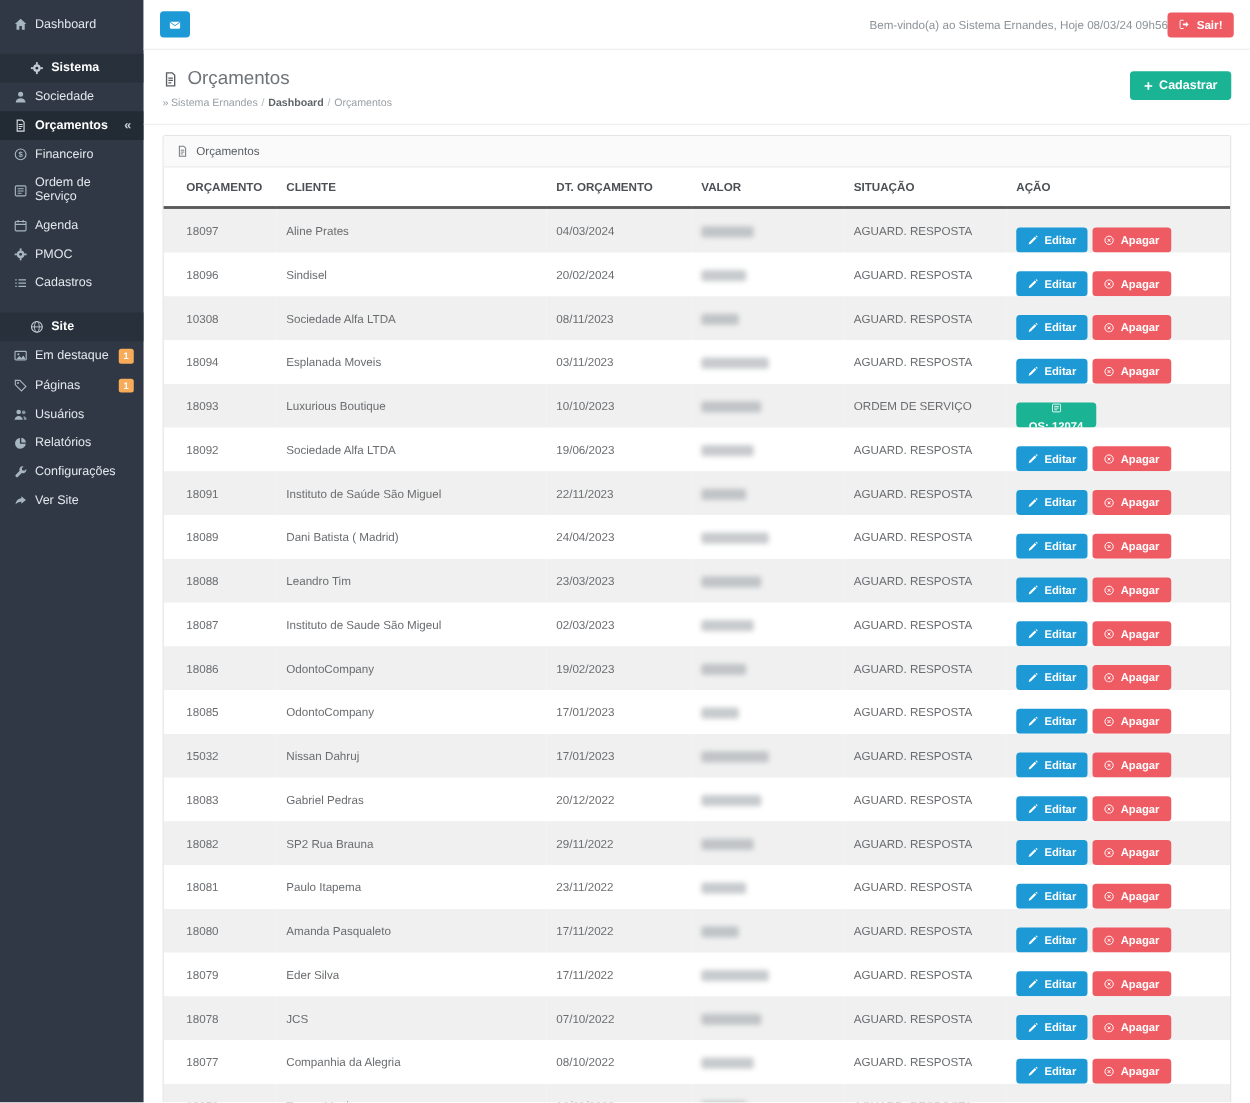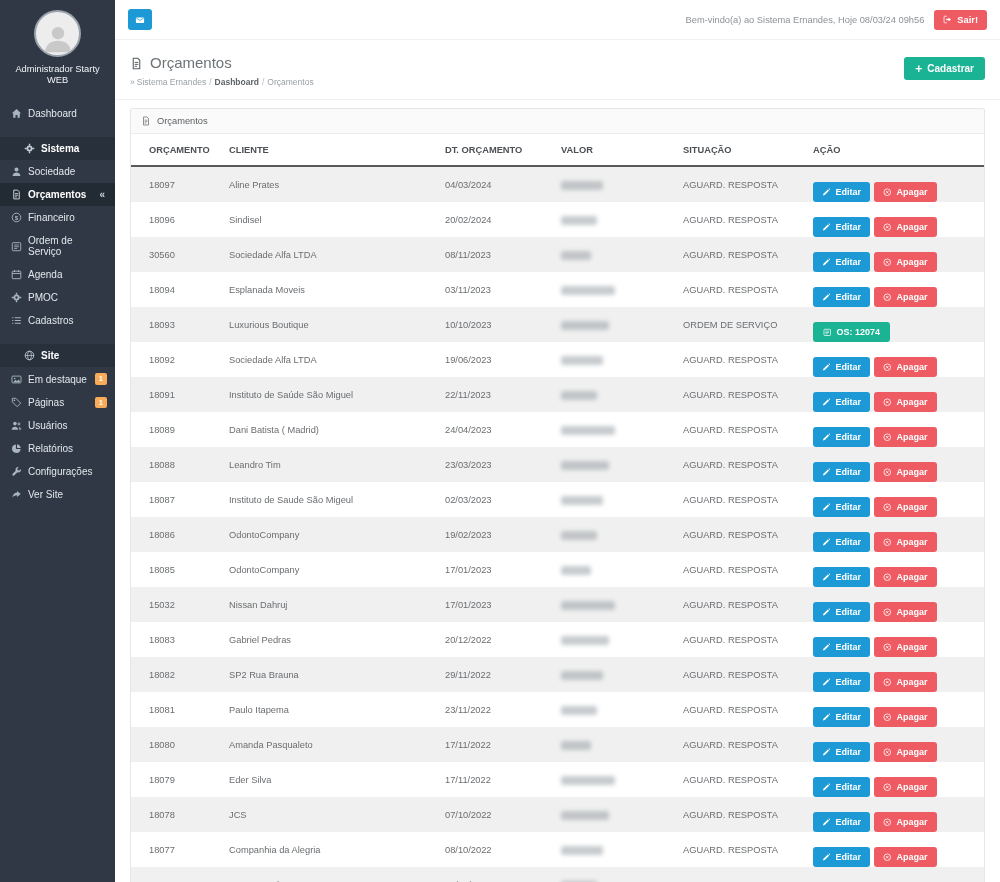--- a/index.html
+++ b/index.html
@@ -46,21 +46,21 @@
   .main { flex:1; min-width:0; display:flex; flex-direction:column; background:#fff; }
   .topbar {
     height:40px; flex-shrink:0; background:#fff; border-bottom:1px solid #eef0f2;
     display:flex; align-items:center; justify-content:space-between; padding:0 13px;
   }
   .toggle-btn {
     width:24px; height:21px; background:#1d9ad6; border:none; border-radius:3px;
     display:flex; align-items:center; justify-content:center; color:#fff; cursor:pointer; padding:0;
   }
   .toggle-btn .ic { width:10px; height:10px; }
-  .topbar-right { display:flex; align-items:center; gap:10px; }
+  .topbar-right { display:flex; align-items:center; }
   .welcome { font-size:9.3px; color:#8d9297; }
   .btn-logout {
     background:#ee5b63; color:#fff; border:none; border-radius:3px;
     font-size:9.3px; font-weight:bold; padding:4px 9px; height:20px;
     display:flex; align-items:center; gap:5px; cursor:pointer; font-family:inherit;
   }
   .btn-logout .ic { width:9px; height:9px; }
 
   .page-head {
     display:flex; justify-content:space-between; align-items:flex-start;
@@ -109,39 +109,30 @@
     background:#9aa0a4; opacity:.55; filter:blur(2px); vertical-align:middle;
   }
   .row-btn {
     color:#fff; border:none; border-radius:3px; font-size:9px; font-weight:bold;
     padding:0 9px; height:20px; display:inline-flex; align-items:center; gap:5px;
     cursor:pointer; margin-right:4px; font-family:inherit; vertical-align:middle;margin-top:15px;
   }
   .row-btn .ic { width:8.5px; height:8.5px; }
   .btn-edit { background:#1d9ad6; }
   .btn-del  { background:#ee5b63; }
-  .btn-os   { background:#1ab394; padding:0 10px; }
+  .btn-os   { background:#1ab394; padding:0 10px;flex-direction:column; }
   .ic { display:inline-block; }
   .ic-wrap { display:inline-flex; line-height:0; }
 </style>
 </head>
 <body>
 
 <div class="app">
 
   <aside class="sidebar">
-    <div class="profile">
-      <div class="avatar">
-        <svg viewBox="0 0 24 24">
-          <circle cx="12" cy="8.6" r="4.4" fill="#c9c9c9"></circle>
-          <path d="M2.8 22c.5-5.4 4.3-8 9.2-8s8.7 2.6 9.2 8z" fill="#c9c9c9"></path>
-        </svg>
-      </div>
-      <div class="profile-name">Administrador Starty WEB</div>
-    </div>
     <nav id="side-nav">
         <div class="sn-top">
           <div class="sn-item">
             <span class="ic-wrap">
               <svg class="ic" viewBox="0 0 12 12" aria-hidden="true">
                 <path d="M6 1.1 11 5.6H9.6v5H7.1V7.5H4.9v3.1H2.4v-5H1z" fill="currentColor"></path>
               </svg>
             </span>
             <span class="sn-label">Dashboard</span>
           </div>
@@ -410,21 +401,21 @@
                     <span class="ic-wrap">
                       <svg class="ic" viewBox="0 0 12 12" aria-hidden="true">
                         <circle cx="6" cy="6" r="4.7" fill="none" stroke="currentColor" stroke-width="1.1"></circle>
                         <path d="M4.3 4.3l3.4 3.4M7.7 4.3 4.3 7.7" stroke="currentColor" stroke-width="1.1"></path>
                       </svg>
                     </span>
                     <span>Apagar</span>
                   </button></td>
               </tr>
               <tr class="stripe">
-                <td>30560</td>
+                <td>10308</td>
                 <td>Sociedade Alfa LTDA</td>
                 <td>08/11/2023</td>
                 <td><span class="blur-pill" style="width:30px"></span></td>
                 <td>AGUARD. RESPOSTA</td>
                 <td><button class="row-btn btn-edit">
                     <span class="ic-wrap">
                       <svg class="ic" viewBox="0 0 12 12" aria-hidden="true">
                         <path d="M1.3 10.7l.7-2.5 6.2-6.2 1.8 1.8-6.2 6.2zM9 1.2l1.8 1.8.1-.1a1.27 1.27 0 0 0-1.8-1.8z" fill="currentColor"></path>
                       </svg>
                     </span>

